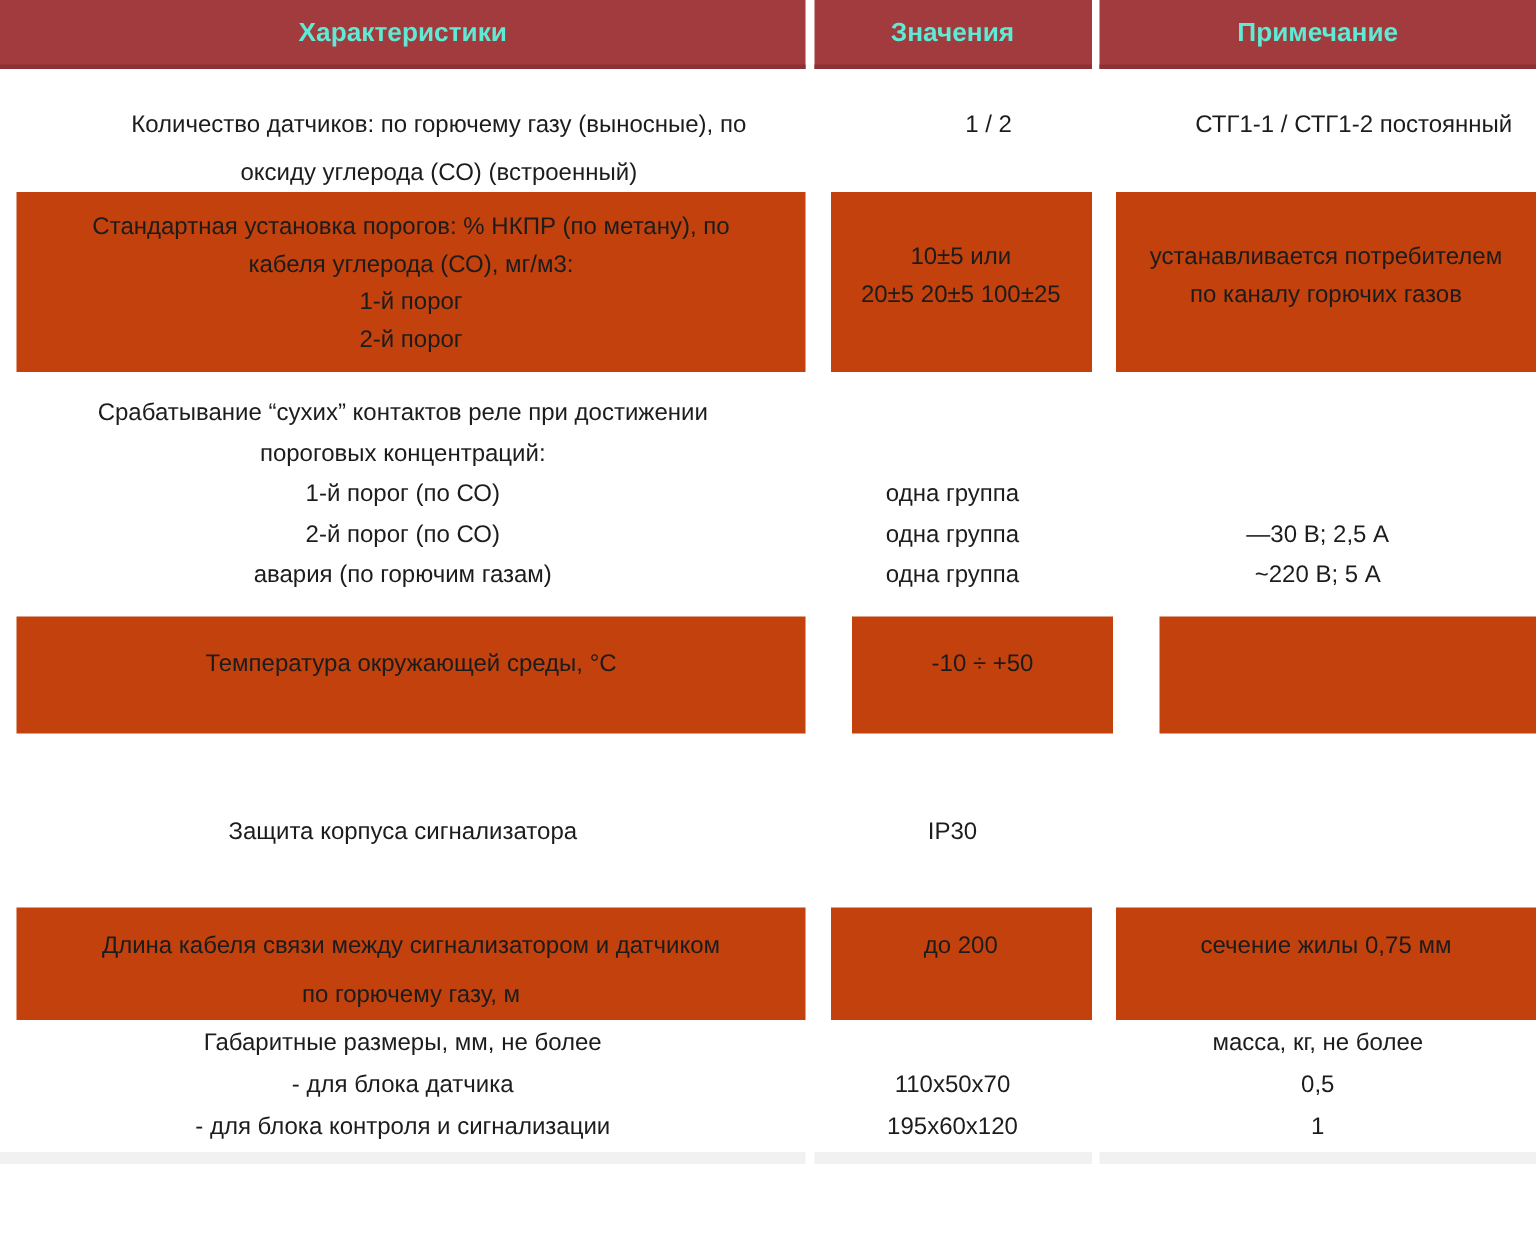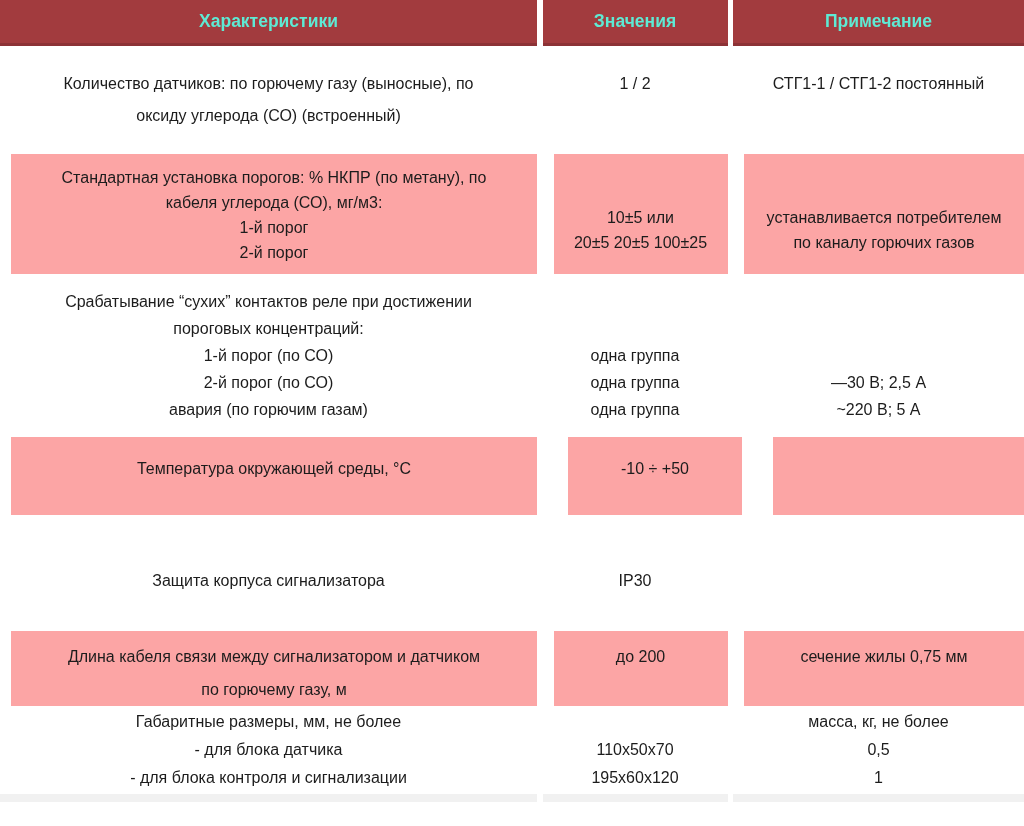--- a/index.html
+++ b/index.html
@@ -27,38 +27,38 @@
   
   .hdr { height:46px; }
   .hdr .cell {
     background:#a23b3e;
     border-bottom:3px solid #8c3236;
     color:#5eead4; font-weight:bold; font-size:17.5px;
     justify-content:center;
   }
 
   
-  .shade .cell { background:#fca5a5;margin-left:11px; }
+  .shade .cell { background:#c2410c;margin-left:11px; }
 
   
-  .r1 { height:108px; }
+  .r1 { height:82px;margin-left:24px; }
   .r2 { height:120px; }
   .r3 { height:163px; }
   .r4 { height:78px;gap:20px; }
   .r5 { height:84px;margin-top:32px; }
   .r6 { height:72px; }
   .r7 { height:91px; }
   .r8 { height:8px; }
   .r8 .cell { background:#f1f1f1; }
 
   
   .r1 .cell { padding-top:22px; } .r1 .line { line-height:32px; }
   .r2 .line { line-height:25px; }
   .r2 .c1 { padding-top:11px; }
-  .r2 .c2, .r2 .c3 { padding-top:51px; }
+  .r2 .c2, .r2 .c3 { padding-top:31px; }
   .r3 .line { line-height:27px; }
   .r3 .c1 { padding-top:14px; }
   .r3 .c2 { padding-top:68px; }
   .r3 .c3 { padding-top:95px; }
   .r4 .cell { justify-content:center; padding-bottom:14px; }
   .r5 .cell { justify-content:center; padding-bottom:16px; }
   .r6 .cell { padding-top:9px; } .r6 .line { line-height:33px; }
   .r7 .line { line-height:28px; }
   .r7 .c1, .r7 .c3 { padding-top:5px; }
   .r7 .c2 { padding-top:33px; }

